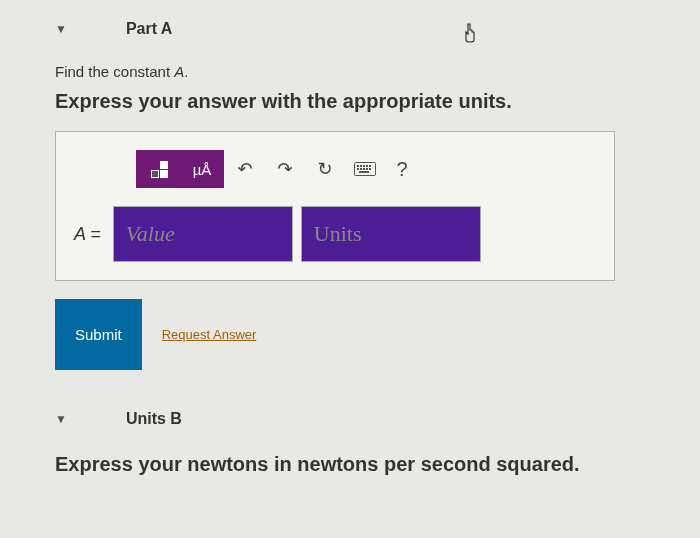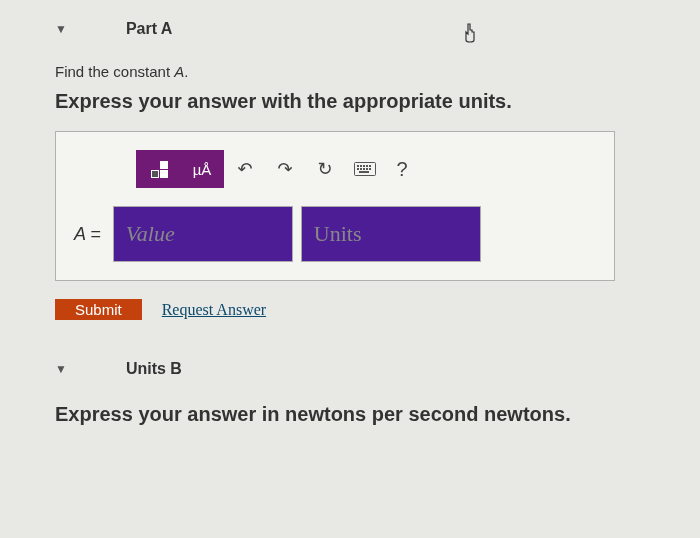--- a/index.html
+++ b/index.html
@@ -139,33 +139,32 @@
     }
     .units-field {
       width: 180px;
     }
     .action-row {
       display: flex;
       align-items: center;
       gap: 20px;
     }
     .submit-btn {
-      background: #c2410c;
+      background: #0369a1;
       color: white;
       border: none;
-      padding: 2px 20px;
+      padding: 27px 20px;
       font-size: 15px;
       cursor: pointer;
     }
     .request-link {
-      color: #0c4a6e;
+      color: #a16207;
       text-decoration: underline;
-      font-size: 16px;
+      font-size: 13px;
       cursor: pointer;
-      font-family: Liberation Serif, serif;
     }
     .part-b {
       margin-top: 40px;
     }
     .cursor-icon {
       position: absolute;
       top: 22px;
       left: 460px;
       font-size: 20px;
       color: #333;
@@ -239,14 +238,14 @@
     <a class="request-link">Request Answer</a>
   </div>
 </div>
 
 <div class="part-header part-b">
   <span class="chevron">▼</span>
   <span class="title">Units B</span>
 </div>
 
 <div class="content">
-  <p class="instruction">Express your answer in newtons per second newtons.</p>
+  <p class="instruction">Express your newtons in newtons per second squared.</p>
 </div>
 
 </body></html>

